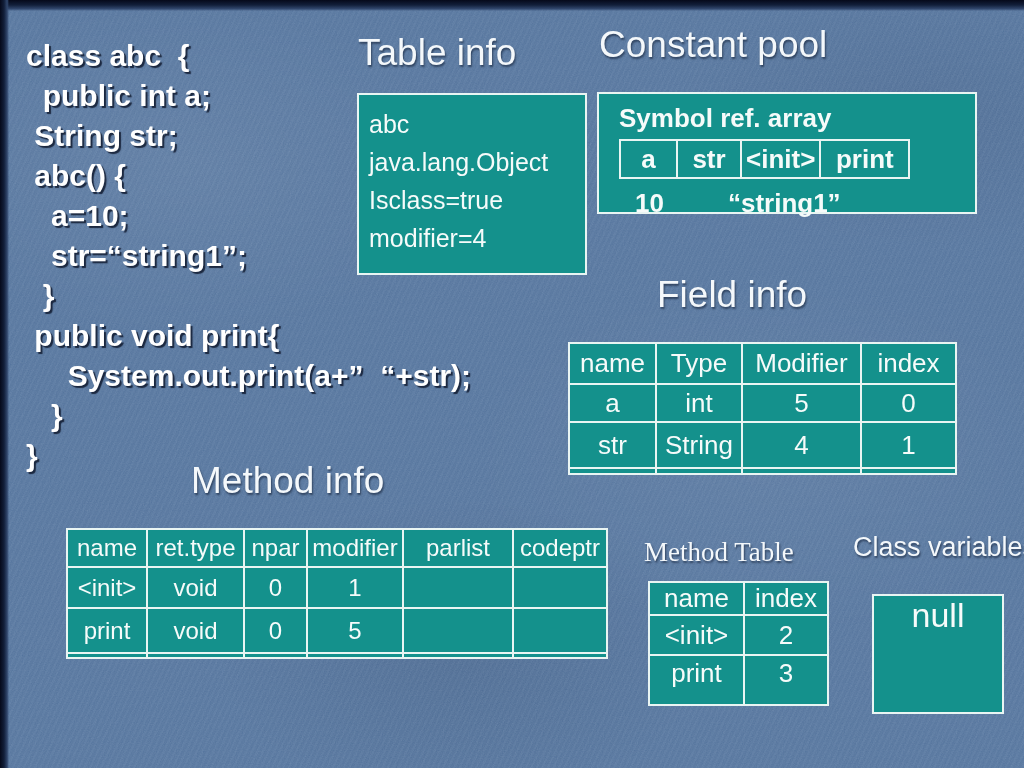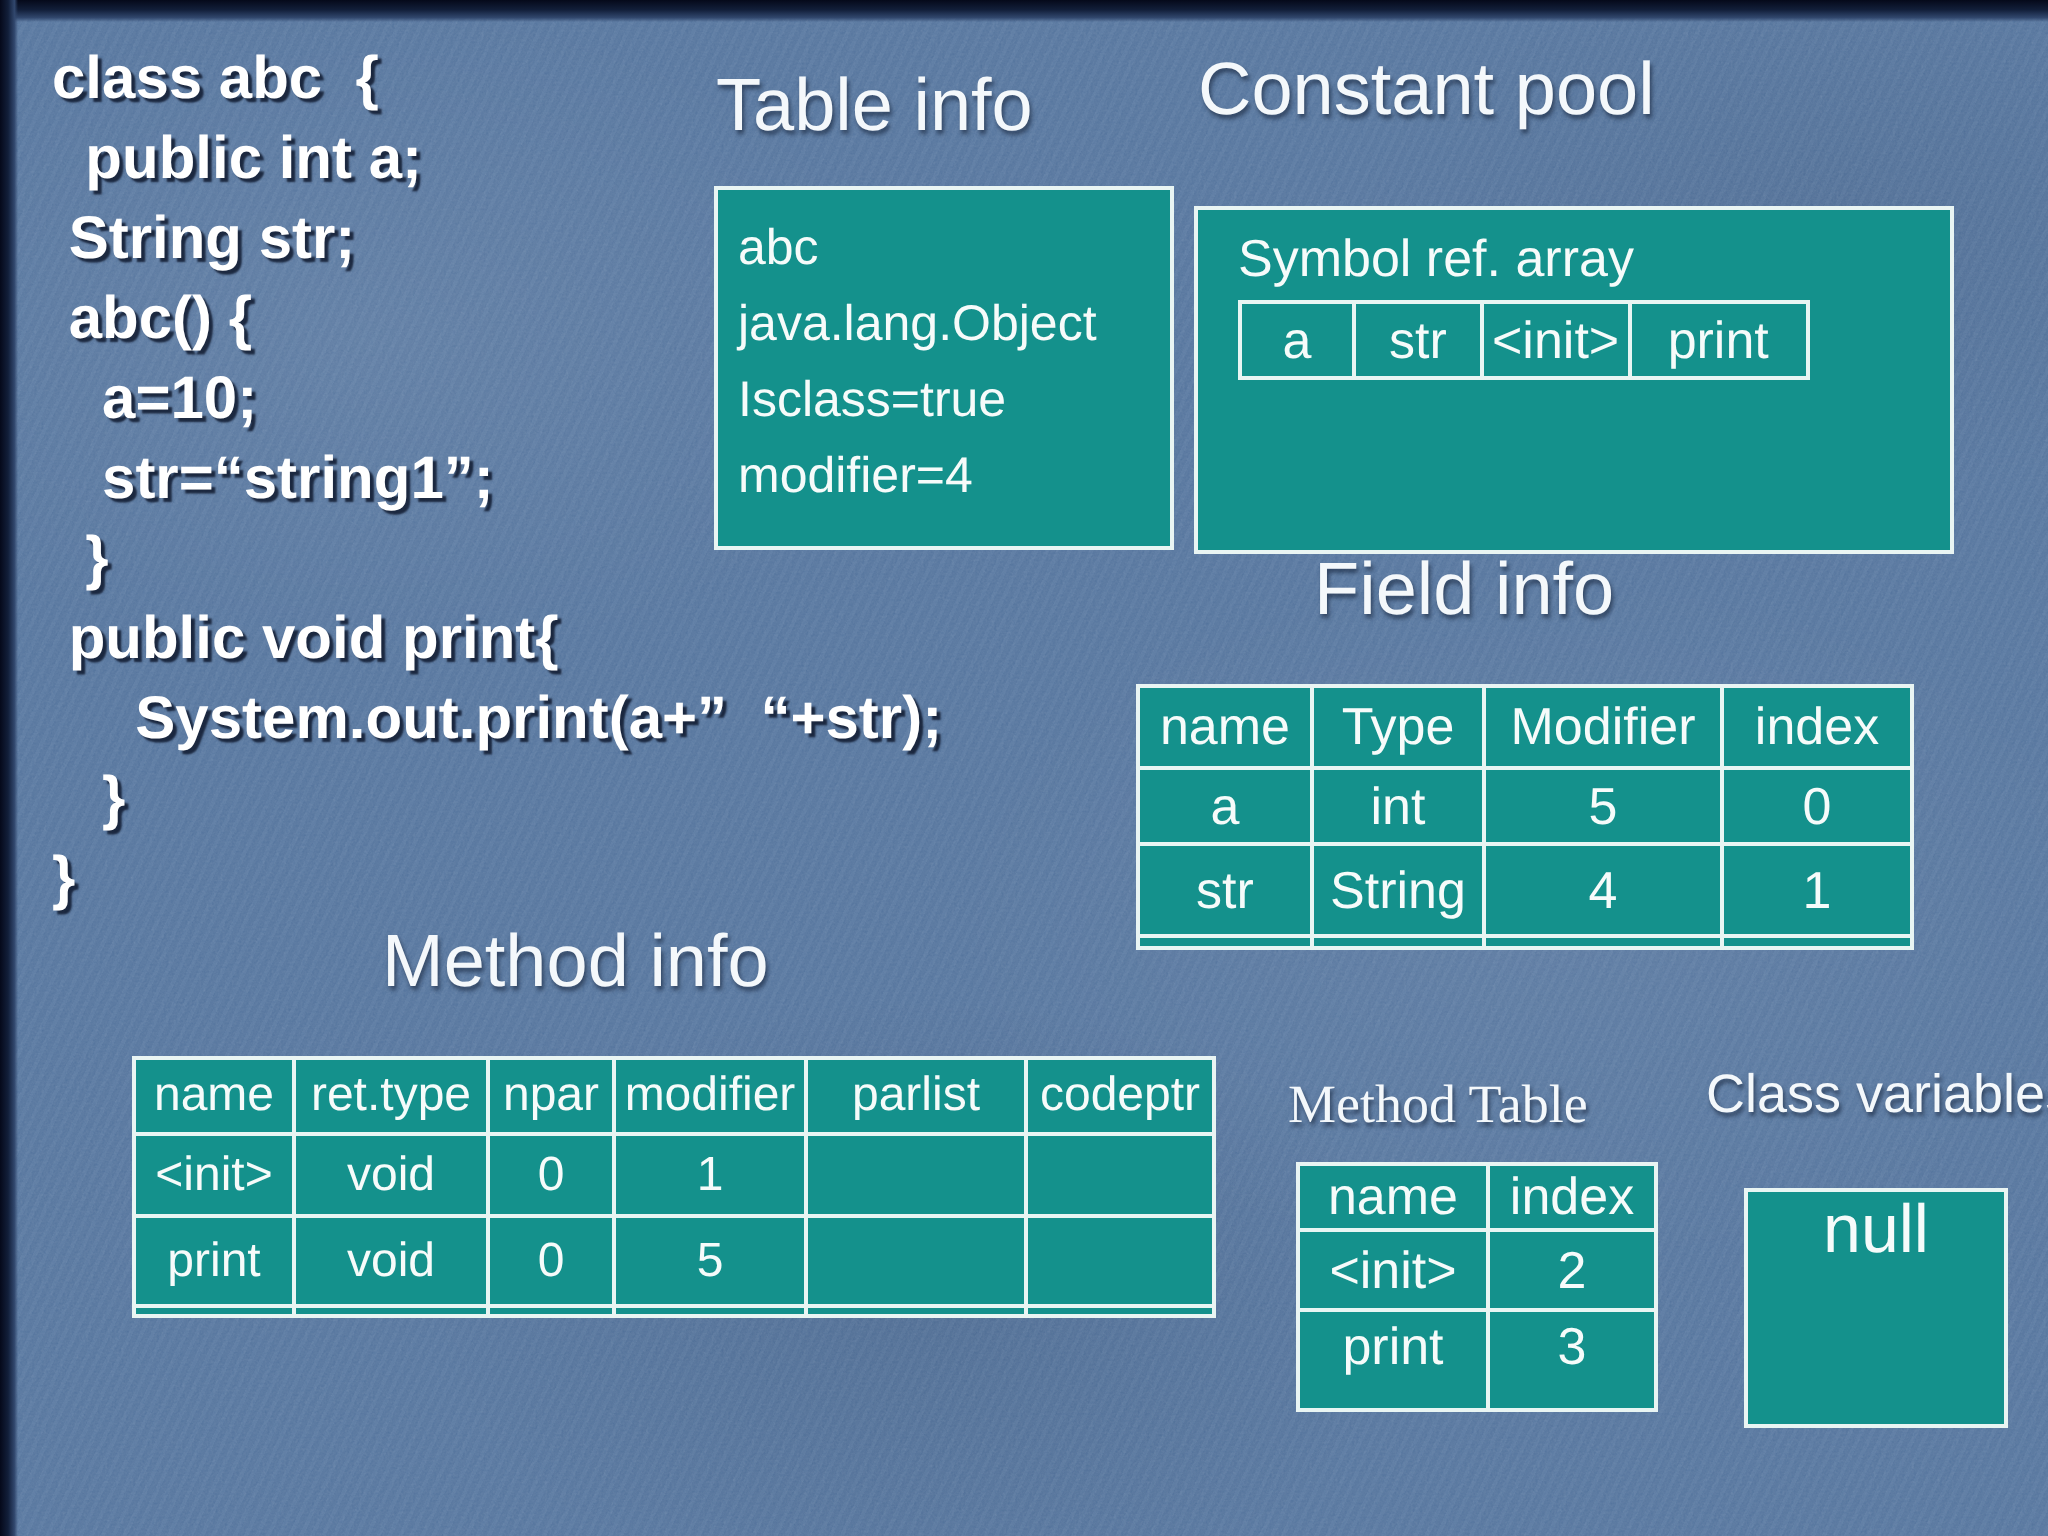--- a/index.html
+++ b/index.html
@@ -16,21 +16,21 @@
       repeating-linear-gradient(115deg, rgba(255,255,255,0.025) 0 2px, rgba(0,0,0,0.015) 2px 5px);
     font-family:"Liberation Sans","DejaVu Sans",sans-serif;
     color:#ffffff;
   }
   .texture{position:absolute;inset:0;opacity:.28;pointer-events:none;}
   .frame-top{position:absolute;left:0;top:0;width:1024px;height:11px;
     background:linear-gradient(180deg,#05091a 0%,#121f3a 45%,#31476d 80%,rgba(49,71,109,0) 100%);}
   .frame-left{position:absolute;left:0;top:0;width:9px;height:768px;
     background:linear-gradient(90deg,#05091a 0%,#121f3a 45%,#31476d 80%,rgba(49,71,109,0) 100%);}
 
-  .code-block{position:absolute;left:26px;top:20px;}
+  .code-block{position:absolute;left:26px;top:36px;}
   .code-line{
     white-space:pre;
     font-size:30px;font-weight:bold;line-height:40px;
     color:#ffffff;
     text-shadow:2px 2px 1px rgba(8,16,34,0.78);
   }
 
   .title{
     position:absolute;
     font-size:37px;line-height:1.05;
@@ -44,21 +44,21 @@
     position:absolute;
     background:#14918c;
     border:2px solid #e9f5f3;
     box-sizing:border-box;
     color:#f6fbfa;
   }
 
   .type-info-box{left:357px;top:93px;width:230px;height:182px;padding:10px 0 0 10px;}
   .type-info-box .ti-line{font-size:25px;line-height:38px;white-space:nowrap;}
 
-  .constant-pool-box{left:597px;top:103px;width:380px;height:174px;padding:9px 0 0 20px;}
+  .constant-pool-box{left:597px;top:92px;width:380px;height:122px;padding:9px 0 0 20px;font-weight:bold;}
   .cp-subtitle{font-size:26px;line-height:30px;}
   .cp-table{border-collapse:collapse;margin-top:6px;background:#14918c;}
   .cp-table td{
     border:2px solid #e9f5f3;height:38px;
     font-size:26px;text-align:center;color:#f6fbfa;padding:0 4px;box-sizing:border-box;
   }
   .cp-row{display:flex;gap:64px;margin-top:9px;padding-left:16px;font-size:26px;}
 
   table.grid{
     position:absolute;border-collapse:collapse;background:#14918c;
@@ -142,20 +142,24 @@
     <table class="cp-table">
       <tbody>
           <tr>
         <td style="width:57px">a</td>
         <td style="width:64px">str</td>
         <td style="width:73px">&lt;init&gt;</td>
         <td style="width:89px">print</td>
       </tr>
     </tbody>
       </table>
+    <div class="cp-row">
+      <span>10</span>
+      <span>“string1”</span>
+    </div>
   </div>
 
   <div class="title t-field-info">Field info</div>
   <table class="grid field-grid">
     <colgroup>
         <col style="width:87px">
         <col style="width:86px">
         <col style="width:119px">
         <col style="width:95px">
       </colgroup>

